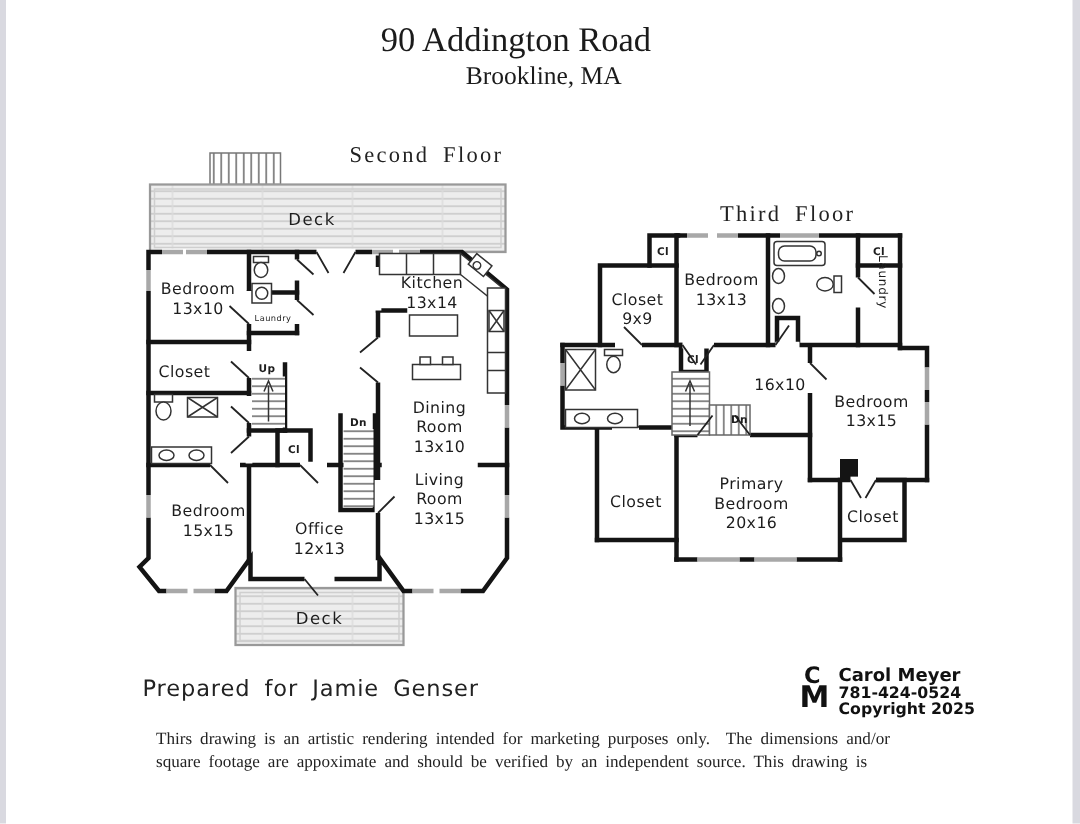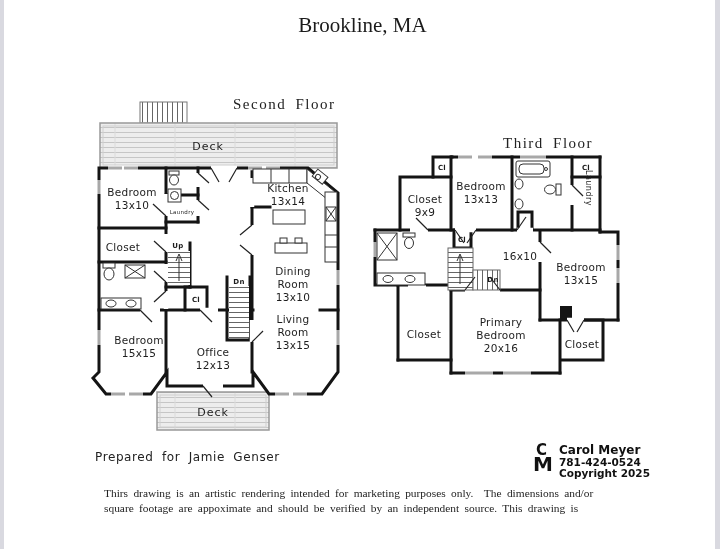--- a/index.html
+++ b/index.html
@@ -4,53 +4,54 @@
 <style>
   html,body{margin:0;padding:0;}
   body{width:720px;height:549px;position:relative;background:#fff;overflow:hidden;
        font-family:"DejaVu Sans",sans-serif;color:#1c1c1c;}
   .edge{position:absolute;top:0;bottom:0;background:#d9d9e0;}
   .edge.left{left:0;width:4px;}
   .edge.right{right:0;width:5px;}
   .header{position:absolute;left:0;top:14px;width:688px;text-align:center;
           font-family:"Liberation Serif",serif;color:#1b1b1b;}
   .h1{font-size:23px;line-height:25px;}
-  .h2{font-size:21px;line-height:23px;margin-left:37px;}
+  .h2{font-size:17px;line-height:23px;margin-left:37px;}
   .h3{font-size:16px;line-height:19px;}
   .floor-label{position:absolute;font-size:15px;letter-spacing:1.5px;word-spacing:4px;color:#222;font-family:Liberation Serif, serif;}
   .fl-second{left:233px;top:96px;}
-  .fl-third{left:503px;top:135px;}
+  .fl-third{left:480px;top:135px;}
   svg{position:absolute;}
   .sf{left:85px;top:95px;}
   .tf{left:370px;top:130px;}
   svg text{font-family:"DejaVu Sans",sans-serif;fill:#1d1d1d;text-anchor:middle;letter-spacing:.3px;}
   .rm{font-size:10.5px;}
   .sm{font-size:7px;font-weight:bold;}
   .xs{font-size:5.5px;}
   .dk{font-size:11px;letter-spacing:1px;}
   .vert{font-size:8px;letter-spacing:.5px;}
-  .prepared{position:absolute;left:95px;top:450px;font-size:12px;letter-spacing:.6px;word-spacing:4px;color:#222;}
+  .prepared{position:absolute;left:95px;top:450px;font-size:15px;letter-spacing:.6px;word-spacing:4px;color:#222;}
   .logo{position:absolute;left:533px;top:443px;width:120px;color:#111;}
   .mono{position:absolute;left:0;top:0;width:24px;font-weight:bold;line-height:1;}
   .mono .c{font-size:15px;display:block;margin-left:3px;}
   .mono .m{font-size:20px;display:block;margin-top:-4px;}
   .logo-text{position:absolute;left:26px;top:2px;font-weight:bold;line-height:11.5px;white-space:nowrap;}
   .logo-name{font-size:12px;}
   .logo-phone,.logo-copy{font-size:10.5px;}
   .disclaimer{position:absolute;left:104px;top:486px;width:560px;font-size:11.4px;
               line-height:14.5px;word-spacing:2.5px;color:#222;font-family:Liberation Serif, serif;}
   .disclaimer div{white-space:pre;}
 </style>
 </head>
 <body>
 
 <div class="edge left"></div>
 <div class="edge right"></div>
 
 <div class="header">
+  <div class="h1">90 Addington Road</div>
   <div class="h2">Brookline, MA</div>
 </div>
 
 <div class="floor-label fl-second">Second Floor</div>
 <div class="floor-label fl-third">Third Floor</div>
 
 <svg class="sf" width="275" height="345" viewBox="0 0 275 345">
   <defs>
     <pattern id="hatch" width="60" height="5" patternUnits="userSpaceOnUse">
       <rect width="60" height="5" fill="#ededed"></rect>

